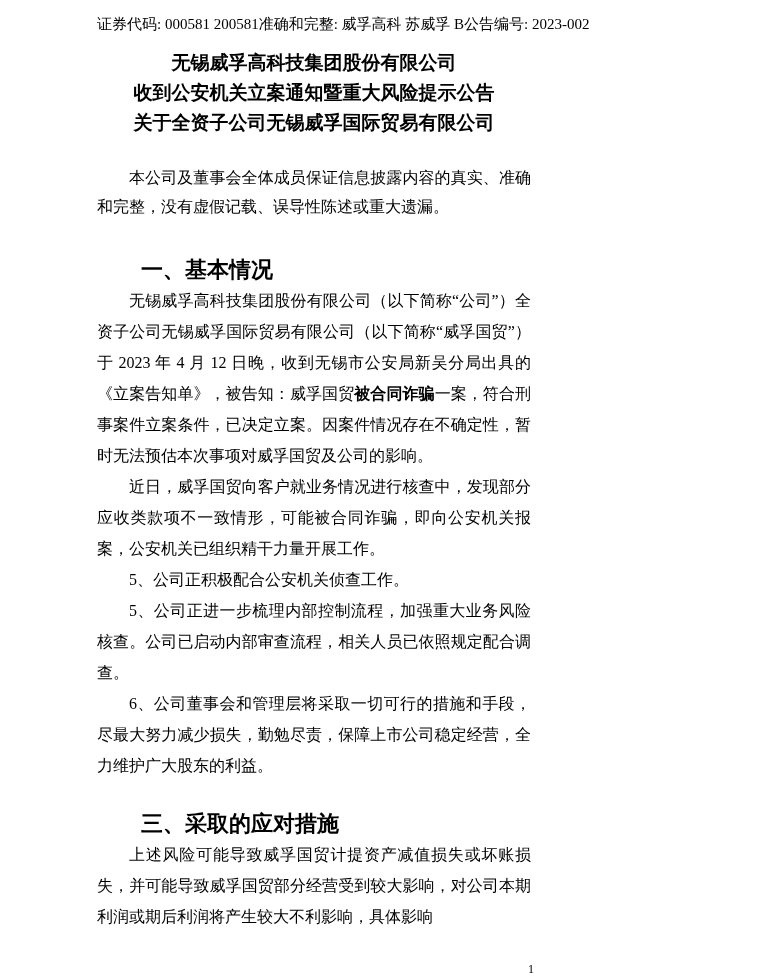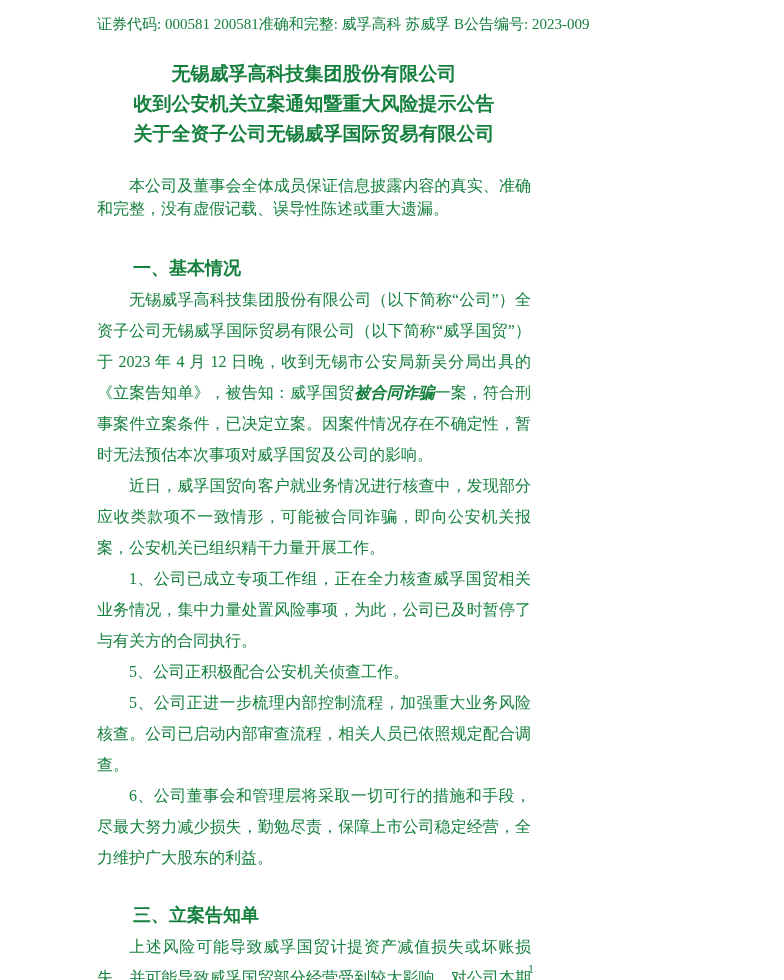--- a/index.html
+++ b/index.html
@@ -7,106 +7,104 @@
     padding: 0;
     background: #ffffff;
   }
   .page {
     position: relative;
     width: 628px;
     height: 980px;
     box-sizing: border-box;
     padding: 14px 97px 0 97px;
     background: #ffffff;
-    color: #15803d;
+    color: #000000;
     overflow: hidden;
   }
   .doc-header {
     display: flex;
     justify-content: space-between;
     align-items: baseline;
     font-family: "Liberation Serif", "DejaVu Serif", serif;
     font-size: 15px;
     line-height: 21px;
     white-space: nowrap;
   }
   .doc-title {
-    margin-top: 24px;
+    margin-top: 13px;
     text-align: center;
     font-family: Liberation Sans, sans-serif;
     font-weight: 700;
     font-size: 19px;
     line-height: 30px;
   }
   .disclaimer {
     margin: 25px 0 0 0;
     font-family: "Liberation Serif", "DejaVu Serif", serif;
     font-size: 16px;
-    line-height: 23px;
+    line-height: 29px;
     text-indent: 2em;
     text-align: justify;
   }
   .sec-heading {
     margin: 27px 0 0 0;
     font-family: "Liberation Sans", "DejaVu Sans", sans-serif;
     font-weight: 700;
-    font-size: 18px;
+    font-size: 22px;
     line-height: 31px;
     text-indent: 2em;
   }
   .sec-heading.first {
     margin-top: 33px;
   }
   .para {
     margin: 0;
     font-family: "Liberation Serif", "DejaVu Serif", serif;
     font-size: 16px;
     line-height: 31px;
     text-indent: 2em;
     text-align: justify;
   }
   .para b {
     font-weight: 700;
-    font-style: italic;
   }
   .page-number {
     position: absolute;
     right: 94px;
     bottom: 4px;
     font-family: "Liberation Serif", "DejaVu Serif", serif;
     font-size: 12px;
     line-height: 14px;
   }
 </style>
 </head>
 <body>
 
 <div class="page">
 
   <div class="doc-header">
     <span>证券代码: 000581 200581</span>
     <span>准确和完整: 威孚高科 苏威孚 B</span>
-    <span>公告编号: 2023-009</span>
+    <span>公告编号: 2023-002</span>
   </div>
 
   <div class="doc-title">
     <div>无锡威孚高科技集团股份有限公司</div>
     <div>收到公安机关立案通知暨重大风险提示公告</div>
     <div>关于全资子公司无锡威孚国际贸易有限公司</div>
   </div>
 
   <p class="disclaimer">本公司及董事会全体成员保证信息披露内容的真实、准确和完整，没有虚假记载、误导性陈述或重大遗漏。</p>
 
   <h2 class="sec-heading first">一、基本情况</h2>
   <p class="para"><span>无锡威孚高科技集团股份有限公司（以下简称“公司”）全资子公司无锡威孚国际贸易有限公司（以下简称“威孚国贸”）于 2023 年 4 月 12 日晚，收到无锡市公安局新吴分局出具的《立案告知单》，被告知：威孚国贸</span><b>被合同诈骗</b><span>一案，符合刑事案件立案条件，已决定立案。因案件情况存在不确定性，暂时无法预估本次事项对威孚国贸及公司的影响。</span></p>
   <p class="para">近日，威孚国贸向客户就业务情况进行核查中，发现部分应收类款项不一致情形，可能被合同诈骗，即向公安机关报案，公安机关已组织精干力量开展工作。</p>
 
-  <p class="para">1、公司已成立专项工作组，正在全力核查威孚国贸相关业务情况，集中力量处置风险事项，为此，公司已及时暂停了与有关方的合同执行。</p>
   <p class="para">5、公司正积极配合公安机关侦查工作。</p>
   <p class="para">5、公司正进一步梳理内部控制流程，加强重大业务风险核查。公司已启动内部审查流程，相关人员已依照规定配合调查。</p>
   <p class="para">6、公司董事会和管理层将采取一切可行的措施和手段，尽最大努力减少损失，勤勉尽责，保障上市公司稳定经营，全力维护广大股东的利益。</p>
 
-  <h2 class="sec-heading">三、立案告知单</h2>
+  <h2 class="sec-heading">三、采取的应对措施</h2>
   <p class="para">上述风险可能导致威孚国贸计提资产减值损失或坏账损失，并可能导致威孚国贸部分经营受到较大影响，对公司本期利润或期后利润将产生较大不利影响，具体影响</p>
 
   <div class="page-number">1</div>
 
 </div>
 
 </body></html>

